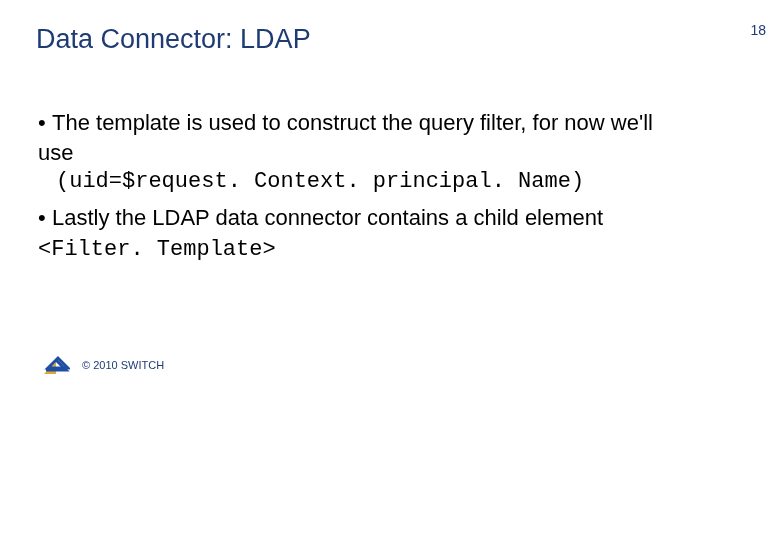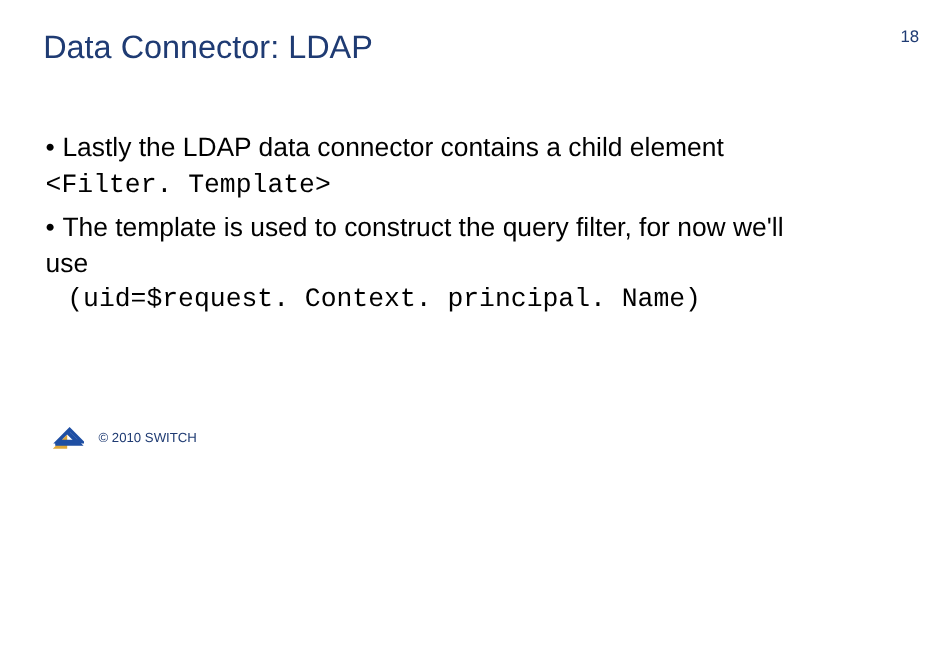--- a/index.html
+++ b/index.html
@@ -46,25 +46,25 @@
 </style>
 </head>
 <body>
 
 <div class="slide">
   <div class="title">Data Connector: LDAP</div>
   <div class="page-num">18</div>
 
   <div class="content">
     <div class="bullet">
-      <span class="bullet-mark">•</span><span class="bullet-text"><span>Lastly the LDAP data connector contains a child element </span><span class="mono">&lt;Filter. Template&gt;</span></span>
+      <span class="bullet-mark">•</span><span class="bullet-text"><span>The template is used to construct the query filter, for now we'll use</span></span>
+      <span class="indent-line mono">(uid=$request. Context. principal. Name)</span>
     </div>
     <div class="bullet">
-      <span class="bullet-mark">•</span><span class="bullet-text"><span>The template is used to construct the query filter, for now we'll use</span></span>
-      <span class="indent-line mono">(uid=$request. Context. principal. Name)</span>
+      <span class="bullet-mark">•</span><span class="bullet-text"><span>Lastly the LDAP data connector contains a child element </span><span class="mono">&lt;Filter. Template&gt;</span></span>
     </div>
   </div>
 
   <div class="footer">
     <span class="logo">
       <svg viewBox="0 0 28 22" width="28" height="22">
         <polygon points="2,20 14,8 14,20" fill="#e0a838"></polygon>
         <polygon points="6,14 26,14 16,4" fill="none" stroke="#1f4fa3" stroke-width="3" stroke-linejoin="miter"></polygon>
         <polyline points="4,16 24,16 14,6" fill="none" stroke="#1f4fa3" stroke-width="3"></polyline>
       </svg>

